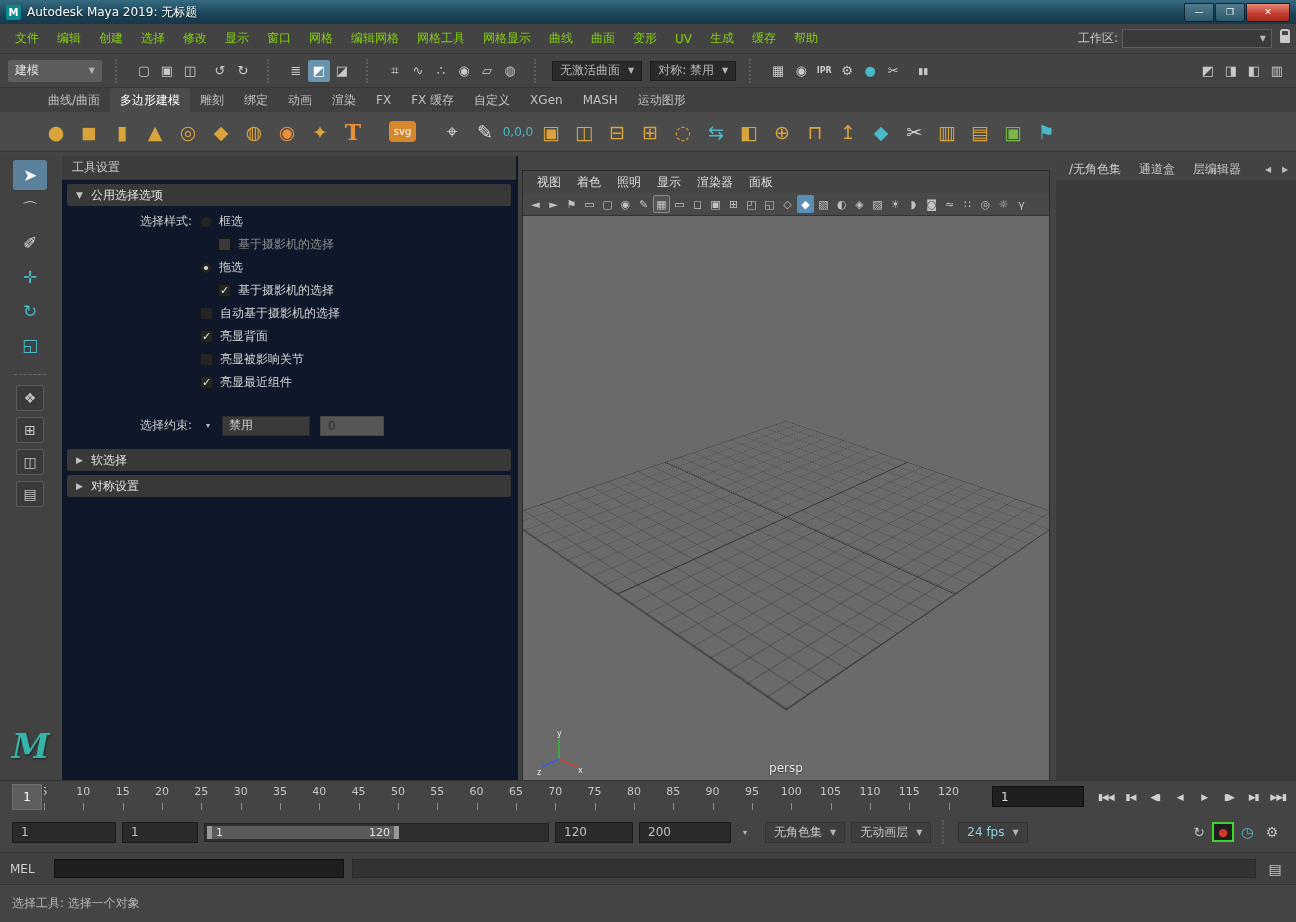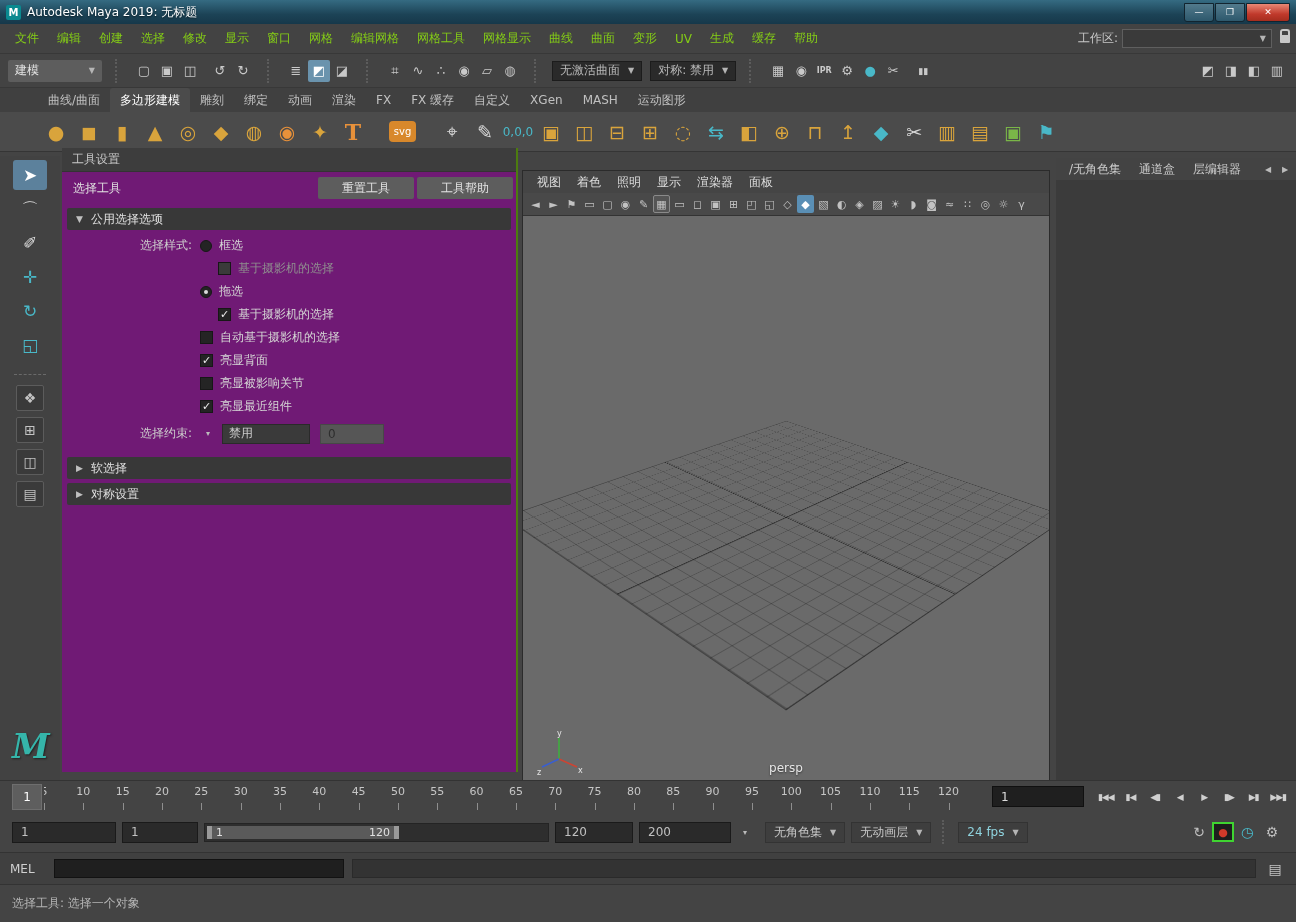--- a/index.html
+++ b/index.html
@@ -77,22 +77,22 @@
   .tbox-icn.teal{color:#49b8c8}
   .tbox-icn.cursor{transform:rotate(-65deg)}
   .tbox-icn.cursor.active{transform:none}
   .tb-sep{width:32px;border-top:1px dashed #6a6a6a;margin:14px auto 10px auto}
   .layout-icn{width:28px;height:26px;display:flex;align-items:center;justify-content:center;font-size:14px;
     color:#c4c4c4;border:1px solid #5c5c5c;border-radius:2px;margin:6px auto;background:#3a3a3a}
   #maya-logo{position:absolute;left:12px;top:570px;font-size:34px;font-weight:bold;font-style:italic;
     color:#35b5aa;text-shadow:1px 1px 2px #222;font-family:"DejaVu Serif","Liberation Serif",serif}
 
   
-  #tool-settings{position:absolute;left:62px;top:148px;width:456px;height:624px;background:#701a75;
-    border-right:2px solid #4d7c0f}
+  #tool-settings{position:absolute;left:62px;top:156px;width:456px;height:624px;background:#0f172a;
+    border-right:2px solid #0f172a}
   #ts-header{height:24px;background:#3d3d3d;display:flex;align-items:center;padding:0 10px;color:#c8c8c8;
     border-bottom:1px solid #333}
   #ts-top{display:flex;align-items:center;height:32px;padding:0 3px}
   #ts-toolname{flex:1;padding-left:8px;color:#e0e0e0}
   .psbtn{height:22px;background:#5d5d5d;border-radius:2px;padding:0 24px;color:#e2e2e2;display:flex;
     align-items:center;margin-left:3px;white-space:nowrap}
   .sec{height:22px;background:#383838;border-radius:2px;margin:4px 5px;display:flex;align-items:center;
     gap:8px;padding:0 9px;color:#e0e0e0}
   .sec .arr{font-size:9px;color:#c0c0c0}
   .ts-row{display:flex;align-items:center;height:23px}
@@ -385,25 +385,20 @@
     <span class="layout-icn">❖</span>
         <span class="layout-icn">⊞</span>
         <span class="layout-icn">◫</span>
         <span class="layout-icn">▤</span>
       </div>
     <span id="maya-logo">M</span>
   </div>
 
   <div id="tool-settings">
     <div id="ts-header">工具设置</div>
-    <div id="ts-top">
-      <span id="ts-toolname">选择工具</span>
-      <span class="psbtn">重置工具</span>
-      <span class="psbtn">工具帮助</span>
-    </div>
     <div class="sec">
       <span class="arr">▼</span>
       <span>公用选择选项</span>
     </div>
 
     <div class="ts-row">
       <span class="ts-label">选择样式:</span>
       <span class="radio"></span>
       <span class="opt-label">框选</span>
     </div>
@@ -435,21 +430,21 @@
     <div class="ts-row">
       <span class="ts-label"></span>
       <span class="check"></span>
       <span class="opt-label">亮显被影响关节</span>
     </div>
     <div class="ts-row">
       <span class="ts-label"></span>
       <span class="check on"></span>
       <span class="opt-label">亮显最近组件</span>
     </div>
-    <div class="ts-row" style="margin-top:4px">
+    <div class="ts-row" style="margin-top:20px">
       <span class="ts-label">选择约束:</span>
       <span class="mini-drop">▾</span>
       <span class="val-box">禁用</span>
       <span class="num-box">0</span>
     </div>
 
     <div class="sec" style="margin-top:12px">
       <span class="arr">▶</span>
       <span>软选择</span>
     </div>

